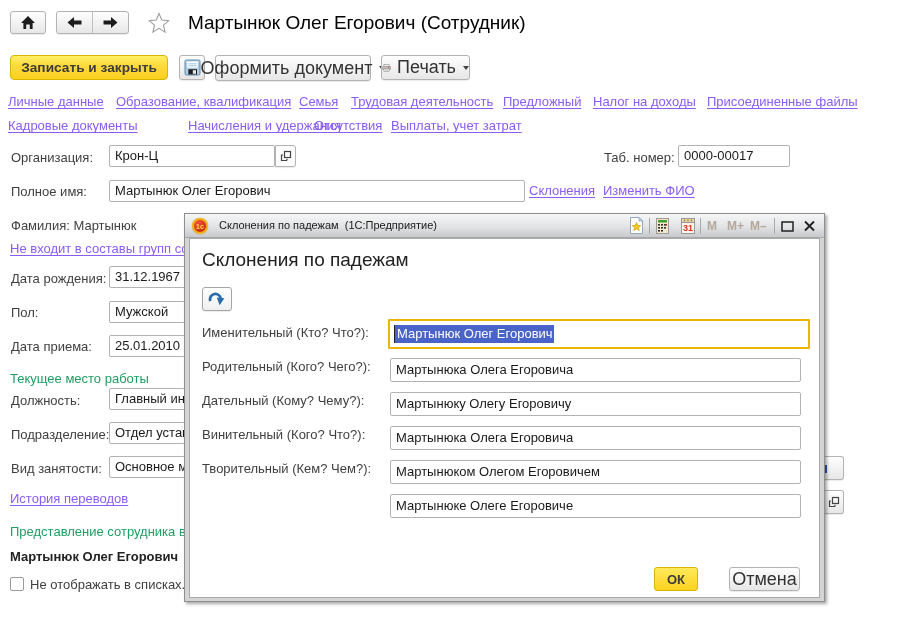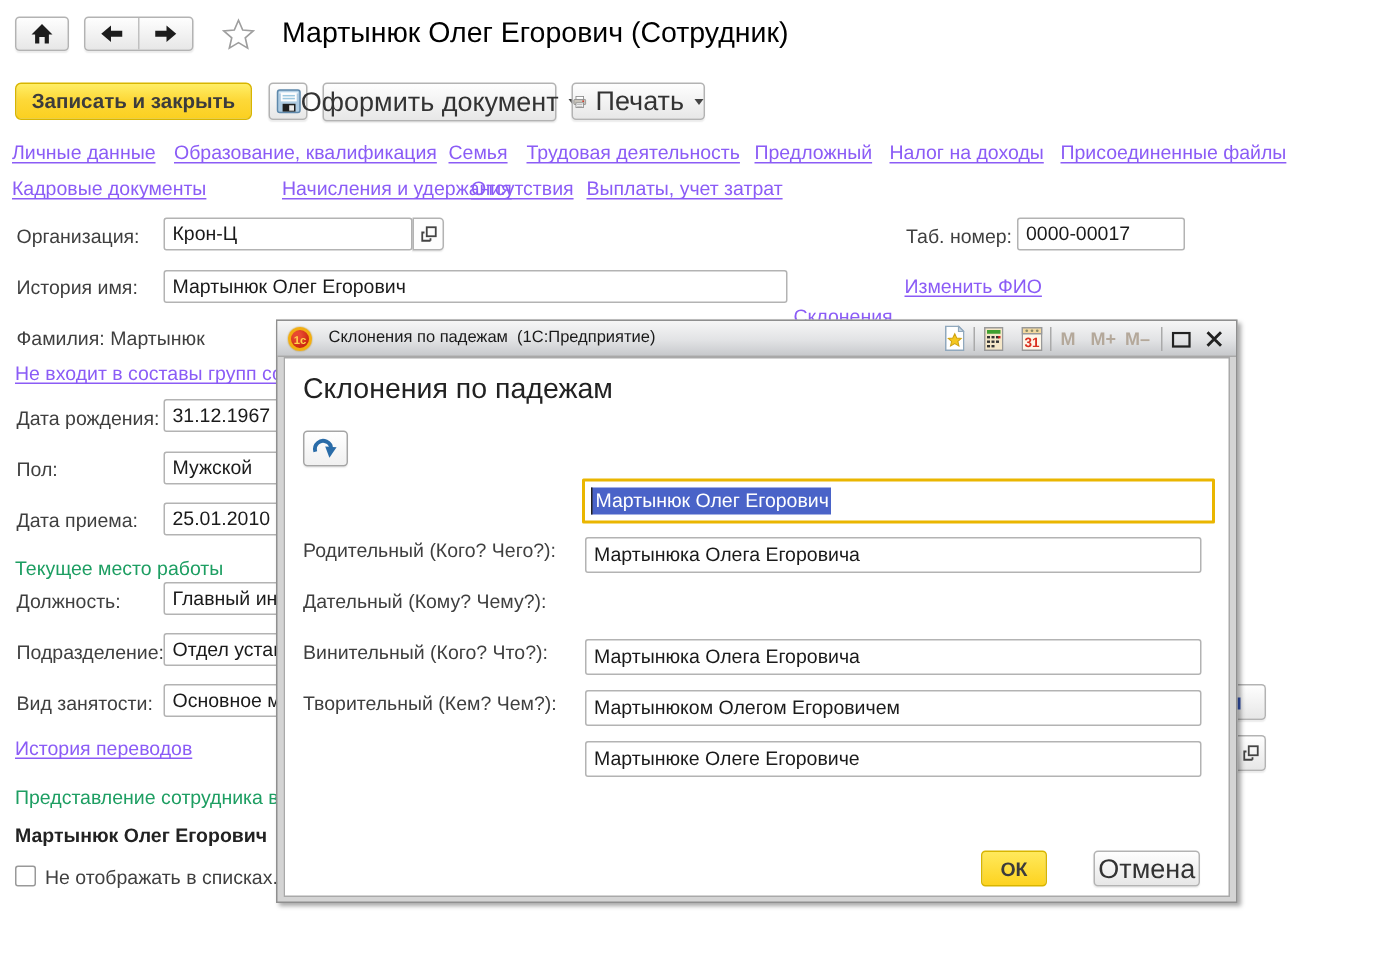--- a/index.html
+++ b/index.html
@@ -78,23 +78,23 @@
 <div class="btn" style="left:275px; top:145px; width:21px; height:22px; border-radius:0 3px 3px 0; background:#fdfdfd;">
   <svg width="12" height="12" viewBox="0 0 12 12">
       <rect x="4.5" y="1.5" width="6" height="6" fill="none" stroke="#444" stroke-width="1.2"></rect>
       <path d="M7 10.5 L1.5 10.5 L1.5 5 L3 5" fill="none" stroke="#444" stroke-width="1.2"></path>
       <path d="M7 10.5 L7 8.8" stroke="#444" stroke-width="1.2"></path>
     </svg>
 </div>
 <div class="lbl" style="left:604px; top:150px;">Таб. номер:</div>
 <div class="inp" style="left:678px; top:145px; width:112px; height:22px;">0000-00017</div>
 
-<div class="lbl" style="left:11px; top:184px;">История имя:</div>
+<div class="lbl" style="left:11px; top:184px;">Полное имя:</div>
 <div class="inp" style="left:109px; top:180px; width:416px; height:22px;">Мартынюк Олег Егорович</div>
-<a class="lnk" style="left:529px; top:183px;margin-top:20px;">Склонения</a>
+<a class="lnk" style="left:529px; top:183px;">Склонения</a>
 <a class="lnk" style="left:603px; top:183px;">Изменить ФИО</a>
 
 <div class="lbl" style="left:11px; top:218px;">Фамилия: Мартынюк</div>
 <a class="lnk" style="left:10px; top:241px;">Не входит в составы групп сотрудников</a>
 
 <div class="lbl" style="left:11px; top:271px;">Дата рождения:</div>
 <div class="inp" style="left:109px; top:266px; width:260px; height:22px;">31.12.1967</div>
 <div class="lbl" style="left:11px; top:305px;">Пол:</div>
 <div class="inp" style="left:109px; top:301px; width:260px; height:22px;">Мужской</div>
 <div class="lbl" style="left:11px; top:339px;">Дата приема:</div>
@@ -179,28 +179,30 @@
   <div class="abs" style="left:4px; top:24px; width:631px; height:360px; background:#fff; border:1px solid #a9a9a9;"></div>
 
   <div class="abs" style="left:17px; top:35px; font-size:19px; color:#222;">Склонения по падежам</div>
   <div class="btn" style="left:17px; top:73px; width:30px; height:24px; background:linear-gradient(#fff,#f0f0f0); border-color:#a5a5a5;">
     <svg width="20" height="17" viewBox="0 0 20 17">
       <path d="M3.2 10.2 C1.8 5.2 6.6 1.6 10.6 3.4 C12.9 4.5 13.9 6.4 13.7 8.6" fill="none" stroke="#2a6ca8" stroke-width="2.6"></path>
       <path d="M9.8 6.6 L17.4 7.2 L12.6 14.2 Z" fill="#2a6ca8"></path>
     </svg>
   </div>
 
+  <div class="lbl" style="left:17px; top:111px;">Именительный (Кто? Что?):</div>
   <div class="lbl" style="left:17px; top:145px;">Родительный (Кого? Чего?):</div>
   <div class="lbl" style="left:17px; top:213px;">Винительный (Кого? Что?):</div>
   <div class="lbl" style="left:17px; top:179px;">Дательный (Кому? Чему?):</div>
   <div class="lbl" style="left:17px; top:247px;">Творительный (Кем? Чем?):</div>
 
   <div class="abs" style="left:203px; top:105px; width:422px; height:30px; border:2px solid #eab600; border-radius:1px; background:#fff; display:flex; align-items:center;">
     <span style="margin-left:4px; background:#4a63c8; color:#fff; font-size:13px; padding:1px 1px 2px 2px; border-left:1px solid #222;">Мартынюк Олег Егорович</span>
   </div>
   <div class="inp" style="left:205px; top:144px; width:411px; height:24px; line-height:22px;">Мартынюка Олега Егоровича</div>
+  <div class="inp" style="left:205px; top:178px; width:411px; height:24px; line-height:22px;">Мартынюку Олегу Егоровичу</div>
   <div class="inp" style="left:205px; top:212px; width:411px; height:24px; line-height:22px;">Мартынюка Олега Егоровича</div>
   <div class="inp" style="left:205px; top:280px; width:411px; height:24px; line-height:22px;">Мартынюке Олеге Егоровиче</div>
   <div class="inp" style="left:205px; top:246px; width:411px; height:24px; line-height:22px;">Мартынюком Олегом Егоровичем</div>
 
   <div class="abs" style="left:469px; top:353px; width:44px; height:24px; background:linear-gradient(#ffe95c,#fdd320); border:1px solid #d8b500; border-radius:3px; display:flex; align-items:center; justify-content:center; font-size:13px; font-weight:bold; color:#3c3c3c;">ОК</div>
   <div class="btn" style="left:544px; top:353px; width:71px; height:24px;">Отмена</div>
 </div>
 
 </body></html>

